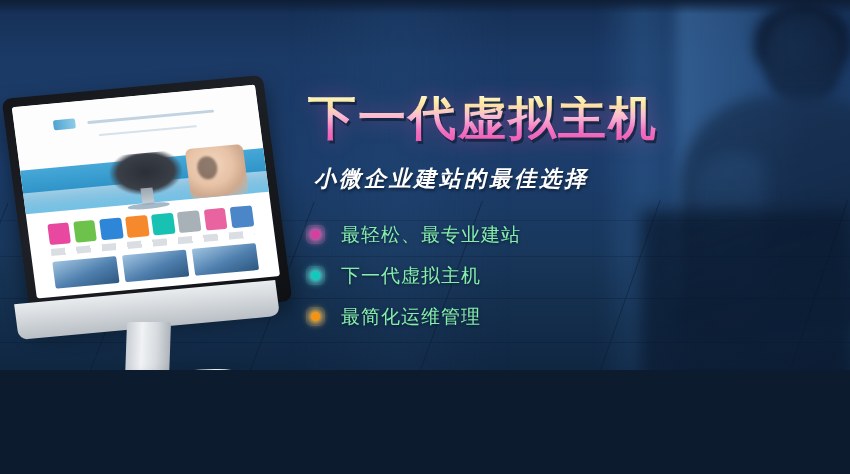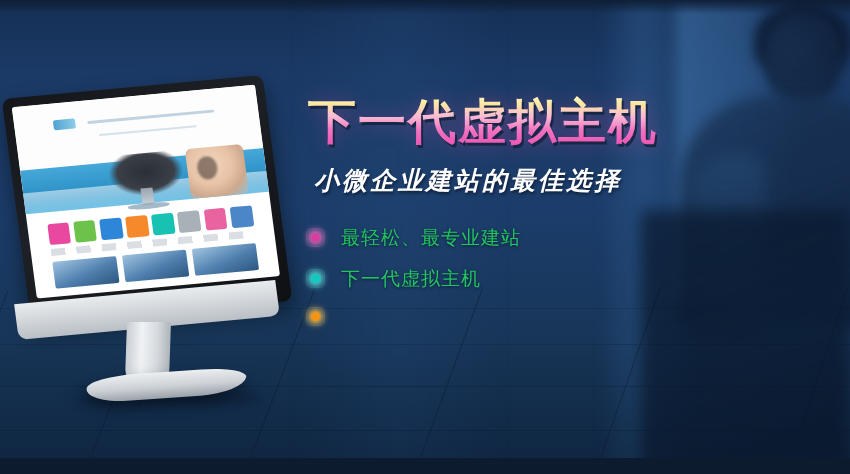--- a/index.html
+++ b/index.html
@@ -1,20 +1,20 @@
 <!DOCTYPE html>
 <html><head>
 <meta charset="utf-8">
 <title>Banner</title>
 <style>
   html,body{margin:0;padding:0;background:#0d1b2e;}
   *{box-sizing:border-box;}
   #stage{
-    position:relative;width:850px;height:458px;overflow:hidden;
-    font-family:Liberation Sans, sans-serif;
+    position:relative;width:850px;height:370px;overflow:hidden;
+    font-family:Liberation Mono, monospace;
     background:#1a3a66;
   }
 
   
   .bg-base{position:absolute;inset:0;background:#1a3864;}
   .bg-vgrad{position:absolute;inset:0;
     background:linear-gradient(180deg,#152f55 0%,#1b3a66 16%,#1c3d6b 46%,#183659 72%,#14304f 100%);}
   
   .bg-band-a{position:absolute;left:600px;top:0;width:90px;height:474px;
     background:linear-gradient(90deg,rgba(38,80,128,0) 0%,rgba(44,88,138,.55) 45%,rgba(40,82,130,.15) 100%);
@@ -116,30 +116,30 @@
   .content{position:absolute;left:300px;top:96px;width:420px;}
   .headline{
     font-size:48px;font-weight:bold;letter-spacing:2px;line-height:1.08;
     background:linear-gradient(180deg,#fdf6c8 0%,#fde9a0 14%,#fbb9d4 40%,#f272bf 66%,#ec4fb0 100%);
     -webkit-background-clip:text;background-clip:text;color:transparent;
     -webkit-text-fill-color:transparent;
     filter:drop-shadow(2px 3px 0 rgba(18,36,62,.85)) drop-shadow(0 0 10px rgba(236,79,176,.28));
     margin:0 0 14px 8px;white-space:nowrap;
   }
   .subline{
-    font-size:25px;color:#ffffff;font-style:italic;font-weight:bold;letter-spacing:3px;
+    font-size:22px;color:#ffffff;font-style:italic;font-weight:bold;letter-spacing:3px;
     margin:16px 0 28px 14px;white-space:nowrap;
     text-shadow:1px 2px 3px rgba(8,20,40,.75);
   }
   .features{margin:0;padding:0;list-style:none;margin-left:6px;}
   .feature{display:flex;align-items:center;margin-bottom:15px;}
   .dot{width:19px;height:19px;border-radius:5px;margin-right:16px;flex:none;
     display:flex;align-items:center;justify-content:center;}
   .dot i{width:9px;height:9px;border-radius:50%;display:block;}
-  .feature-text{font-size:19px;color:#22c55e;letter-spacing:1px;white-space:nowrap;
+  .feature-text{font-size:19px;color:#86efac;letter-spacing:1px;white-space:nowrap;
     text-shadow:0 1px 3px rgba(8,20,40,.8);}
 </style>
 </head>
 <body>
 
 <div id="stage">
 
   <div class="bg-base"></div>
   <div class="bg-vgrad"></div>
   <div class="bg-band-c"></div>
@@ -219,17 +219,18 @@
         <li class="feature">
           <span class="dot" style="background: rgba(255, 255, 255, 0.05); box-shadow: rgba(255, 255, 255, 0.06) 0px 0px 0px 1px inset;">
             <i style="background: rgb(18, 201, 189); box-shadow: rgb(85, 232, 223) 0px 0px 7px 3px;"></i>
           </span>
           <span class="feature-text">下一代虚拟主机</span>
         </li>
         <li class="feature">
           <span class="dot" style="background: rgba(255, 255, 255, 0.05); box-shadow: rgba(255, 255, 255, 0.06) 0px 0px 0px 1px inset;">
             <i style="background: rgb(245, 147, 18); box-shadow: rgb(255, 193, 77) 0px 0px 7px 3px;"></i>
           </span>
+          <span class="feature-text">最简化运维管理</span>
         </li>
       </ul>
   </div>
 
 </div>
 
 </body></html>

